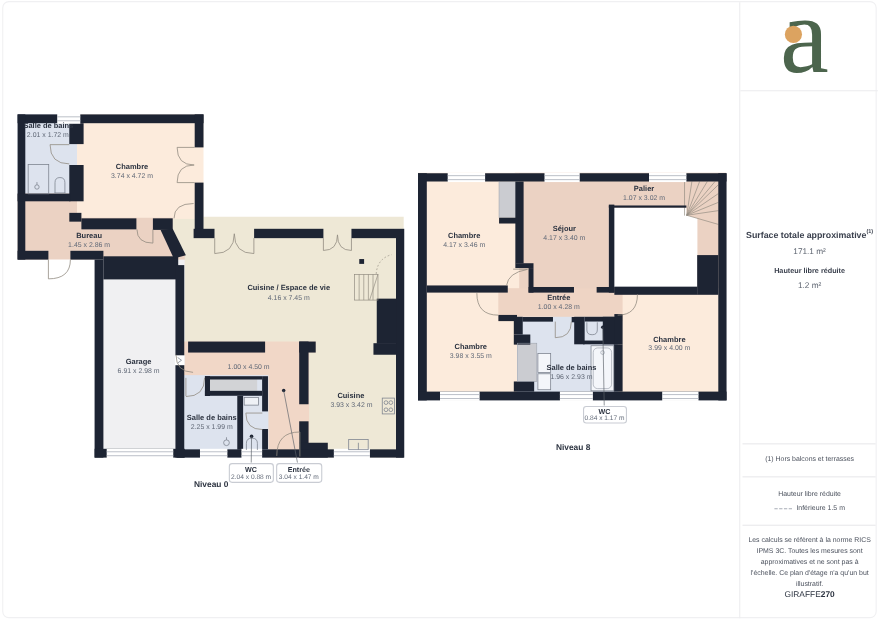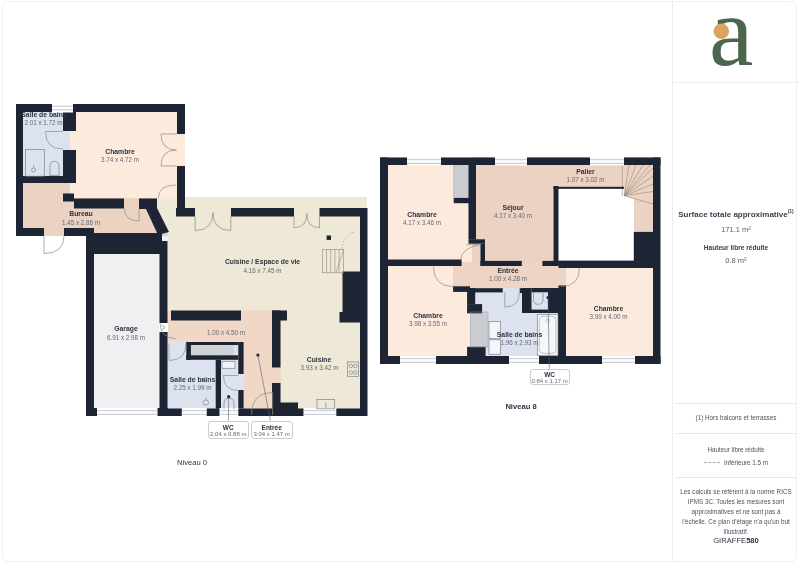--- a/index.html
+++ b/index.html
@@ -19,39 +19,39 @@
 
   <text x="36" y="65.3" font-family="Liberation Serif, serif" font-size="100" fill="#4c654d">a</text>
 
   <circle cx="48.3" cy="31.3" r="7.8" fill="#dca360"></circle>
 </svg>
 
 <div class="abs" style="left:673px;top:208px;width:126px;text-align:center;color:#3b414e;">
   <div style="font-size:8px;font-weight:bold;">Surface totale approximative<span style="font-size:5px;vertical-align:4px;">(1)</span></div>
   <div style="font-size:7.5px;color:#5b626e;margin-top:6px;">171.1 m²</div>
   <div style="font-size:6.6px;font-weight:bold;margin-top:10px;">Hauteur libre réduite</div>
-  <div style="font-size:7.5px;color:#5b626e;margin-top:5px;">0.8 m²</div>
+  <div style="font-size:7.5px;color:#5b626e;margin-top:5px;">1.2 m²</div>
 </div>
 
 <div class="abs" style="left:675px;top:403px;width:121px;height:1px;background:#e9e9eb;"></div>
 
 <div class="abs" style="left:673px;top:414px;width:126px;text-align:center;font-size:6.3px;color:#4c525e;">(1) Hors balcons et terrasses</div>
 
 <div class="abs" style="left:675px;top:433px;width:121px;height:1px;background:#e9e9eb;"></div>
 
 <div class="abs" style="left:673px;top:446px;width:126px;text-align:center;font-size:6.3px;color:#4c525e;">Hauteur libre réduite</div>
 
 <div class="abs" style="left:704px;top:462px;width:16px;height:0;border-top:1px dashed #a8adb6;"></div>
 <div class="abs" style="left:724px;top:459px;width:46px;font-size:6.3px;color:#4c525e;">Inférieure 1.5 m</div>
 
 <div class="abs" style="left:675px;top:477px;width:121px;height:1px;background:#e9e9eb;"></div>
 
 <div class="abs" style="left:676px;top:487px;width:120px;text-align:center;font-size:6.3px;line-height:9.9px;color:#4c525e;">Les calculs se réfèrent à la norme RICS<br>IPMS 3C. Toutes les mesures sont<br>approximatives et ne sont pas à<br>l'échelle. Ce plan d'étage n'a qu'un but<br>illustratif.</div>
 
-<div class="abs" style="left:673px;top:536px;width:126px;text-align:center;font-size:7.6px;color:#2c3340;">GIRAFFE<b>580</b></div>
+<div class="abs" style="left:673px;top:536px;width:126px;text-align:center;font-size:7.6px;color:#2c3340;">GIRAFFE<b>270</b></div>
 
 <svg class="abs" style="left:0;top:0;" width="672" height="564" viewBox="0 0 672 564" xmlns="http://www.w3.org/2000/svg">
   <g id="level0">
 
     <polygon points="150,197 367,197 367,416 272,416 272,343 160,343 160,313 150,313" fill="#eee8d6"></polygon>
 
     <rect x="63" y="104" width="122" height="95" fill="#fcebdc"></rect>
 
     <rect x="16" y="104" width="54" height="79" fill="#dde3ee"></rect>
 
@@ -429,15 +429,15 @@
 <div class="abs" style="left:250.7px;top:420.5px;width:42px;height:18px;background:#fff;border:1px solid #c9ccd3;border-radius:3px;text-align:center;box-sizing:border-box;white-space:nowrap;">
   <div style="font-size:6.5px;font-weight:bold;color:#2c3340;margin-top:2px;">Entrée</div>
   <div style="font-size:6px;color:#626a78;">3.04 x 1.47 m</div>
 </div>
 
 <div class="abs" style="left:529.6px;top:368.6px;width:40px;height:16px;background:#fff;border:1px solid #c9ccd3;border-radius:3px;text-align:center;box-sizing:border-box;white-space:nowrap;">
   <div style="font-size:6.5px;font-weight:bold;color:#2c3340;margin-top:1px;">WC</div>
   <div style="font-size:6px;color:#626a78;">0.84 x 1.17 m</div>
 </div>
 
-<div class="abs" style="left:152px;top:458px;width:80px;text-align:center;font-size:7.6px;font-weight:normal;color:#2c3340;">Niveau 0</div>
+<div class="abs" style="left:152px;top:436px;width:80px;text-align:center;font-size:7.6px;font-weight:bold;color:#2c3340;">Niveau 0</div>
 
 <div class="abs" style="left:481px;top:402px;width:80px;text-align:center;font-size:7.6px;font-weight:bold;color:#2c3340;">Niveau 8</div>
 
 </body></html>

